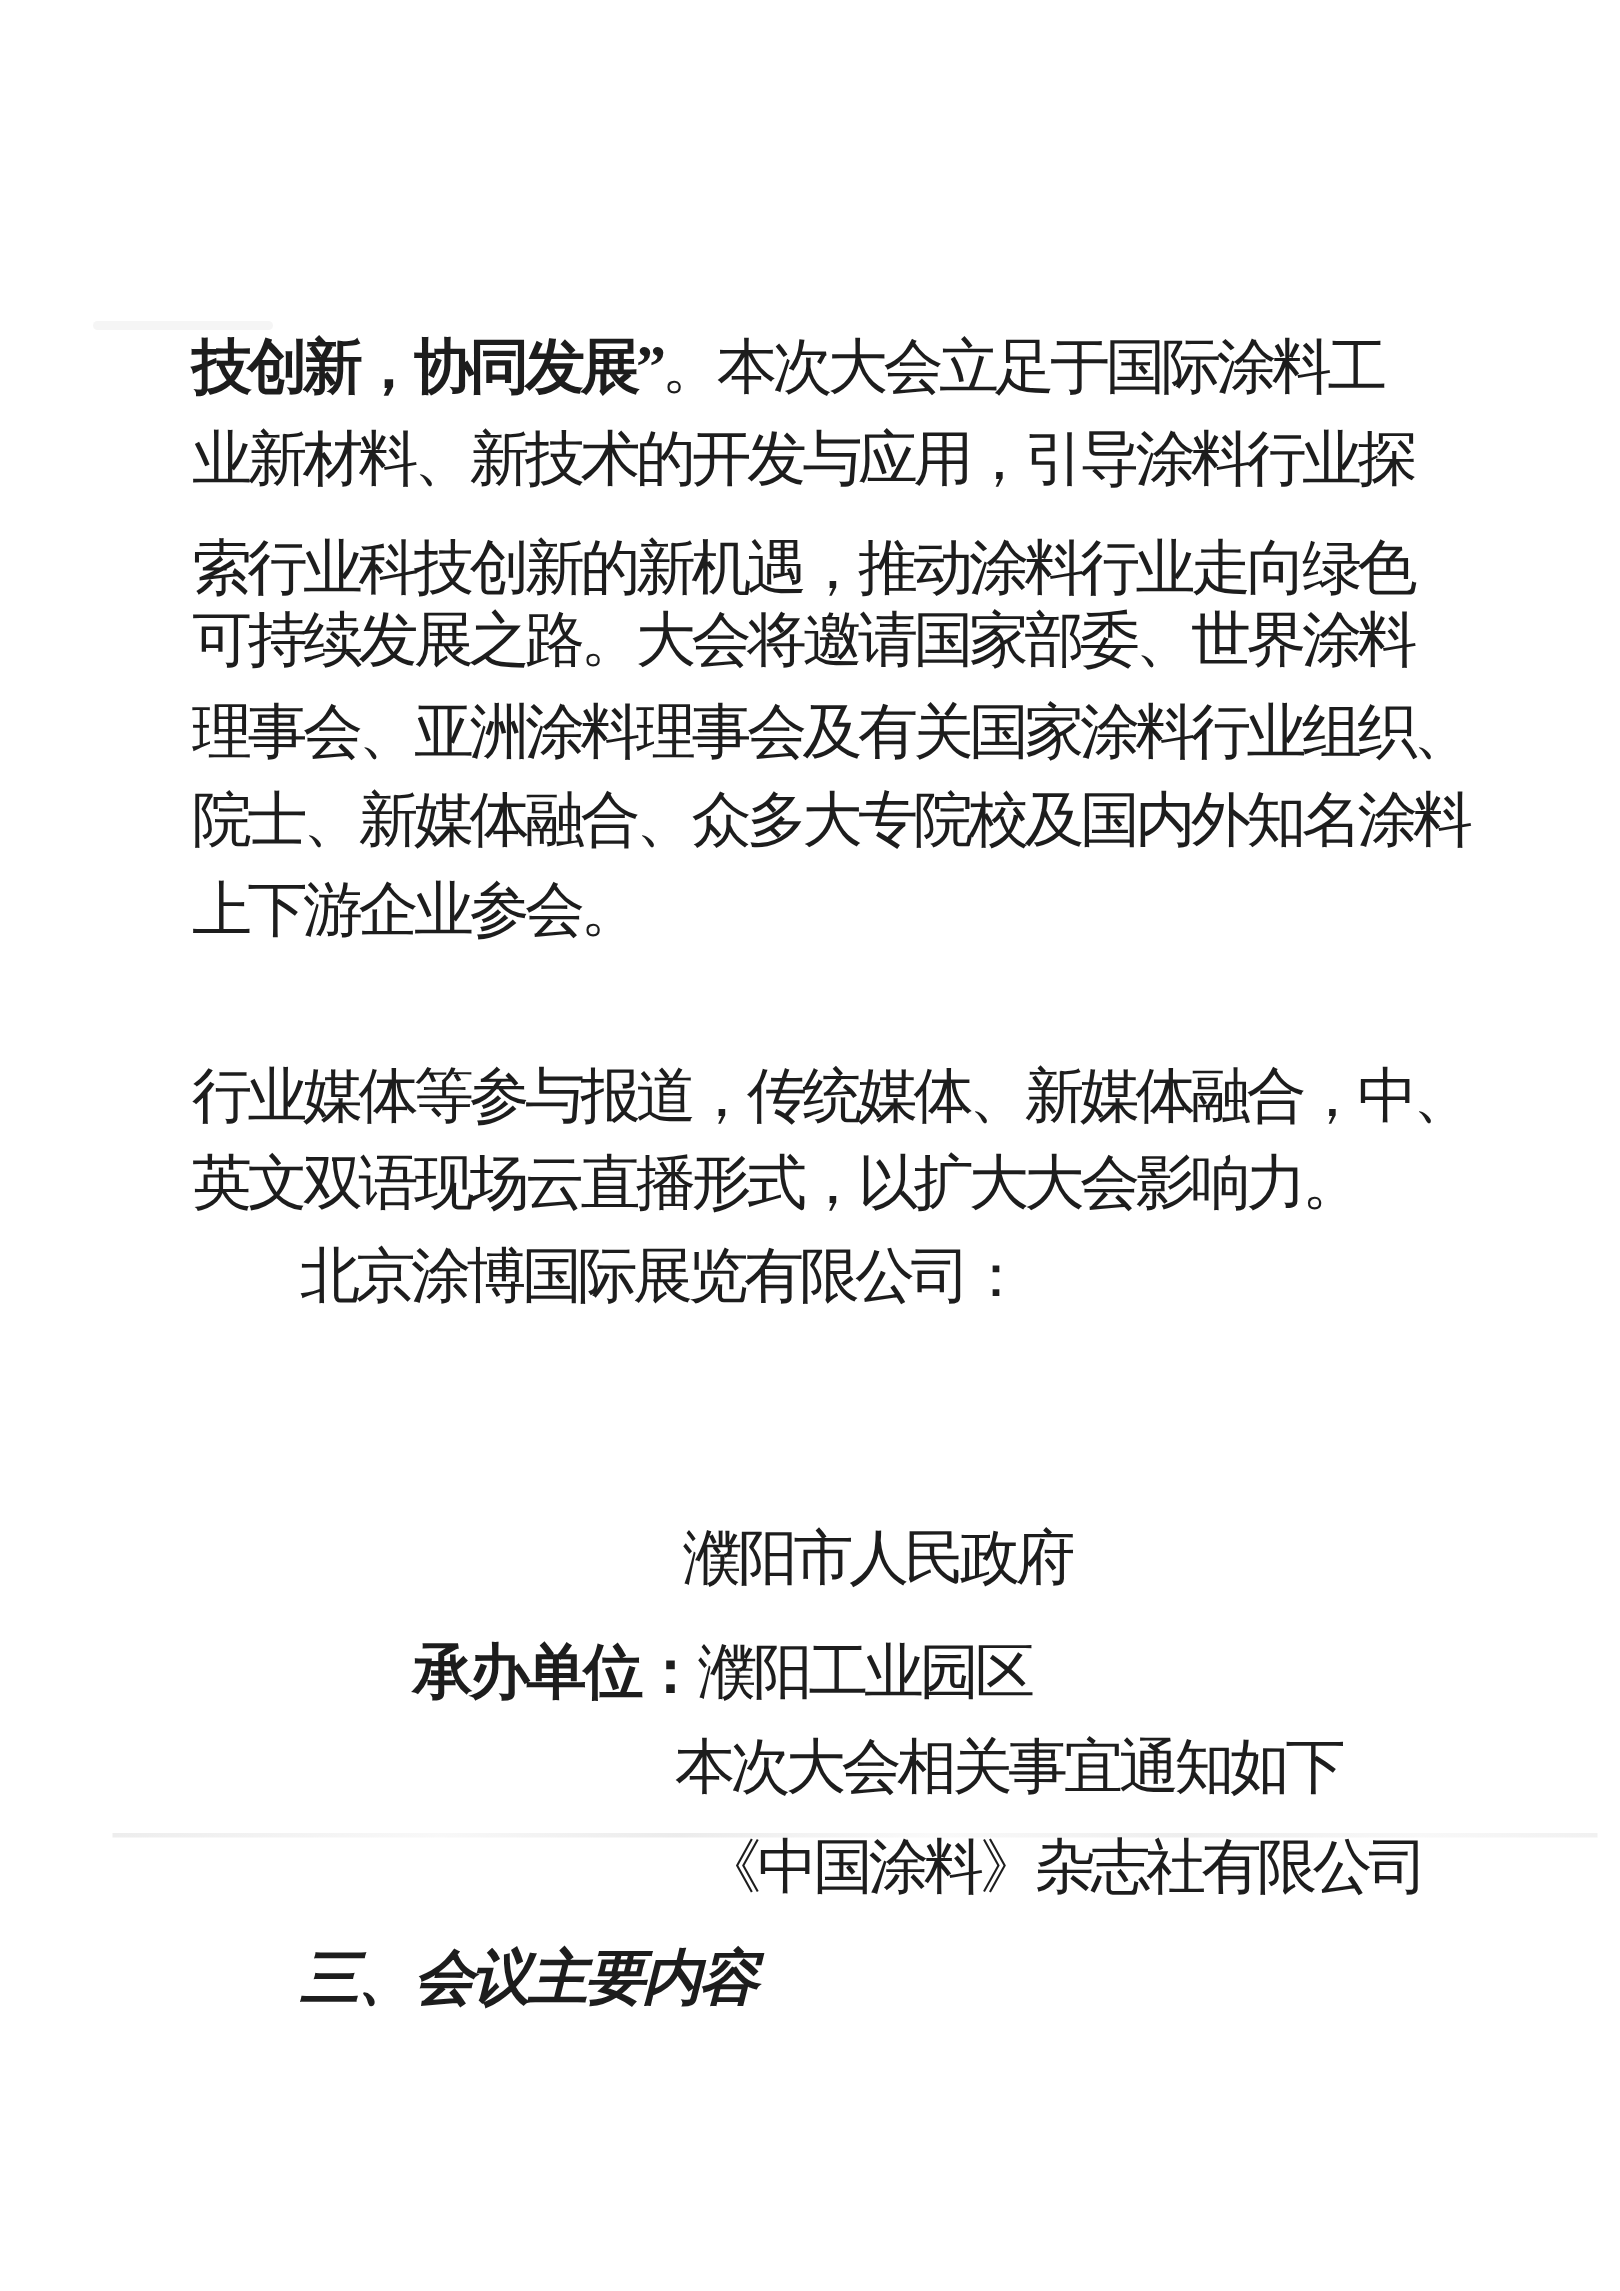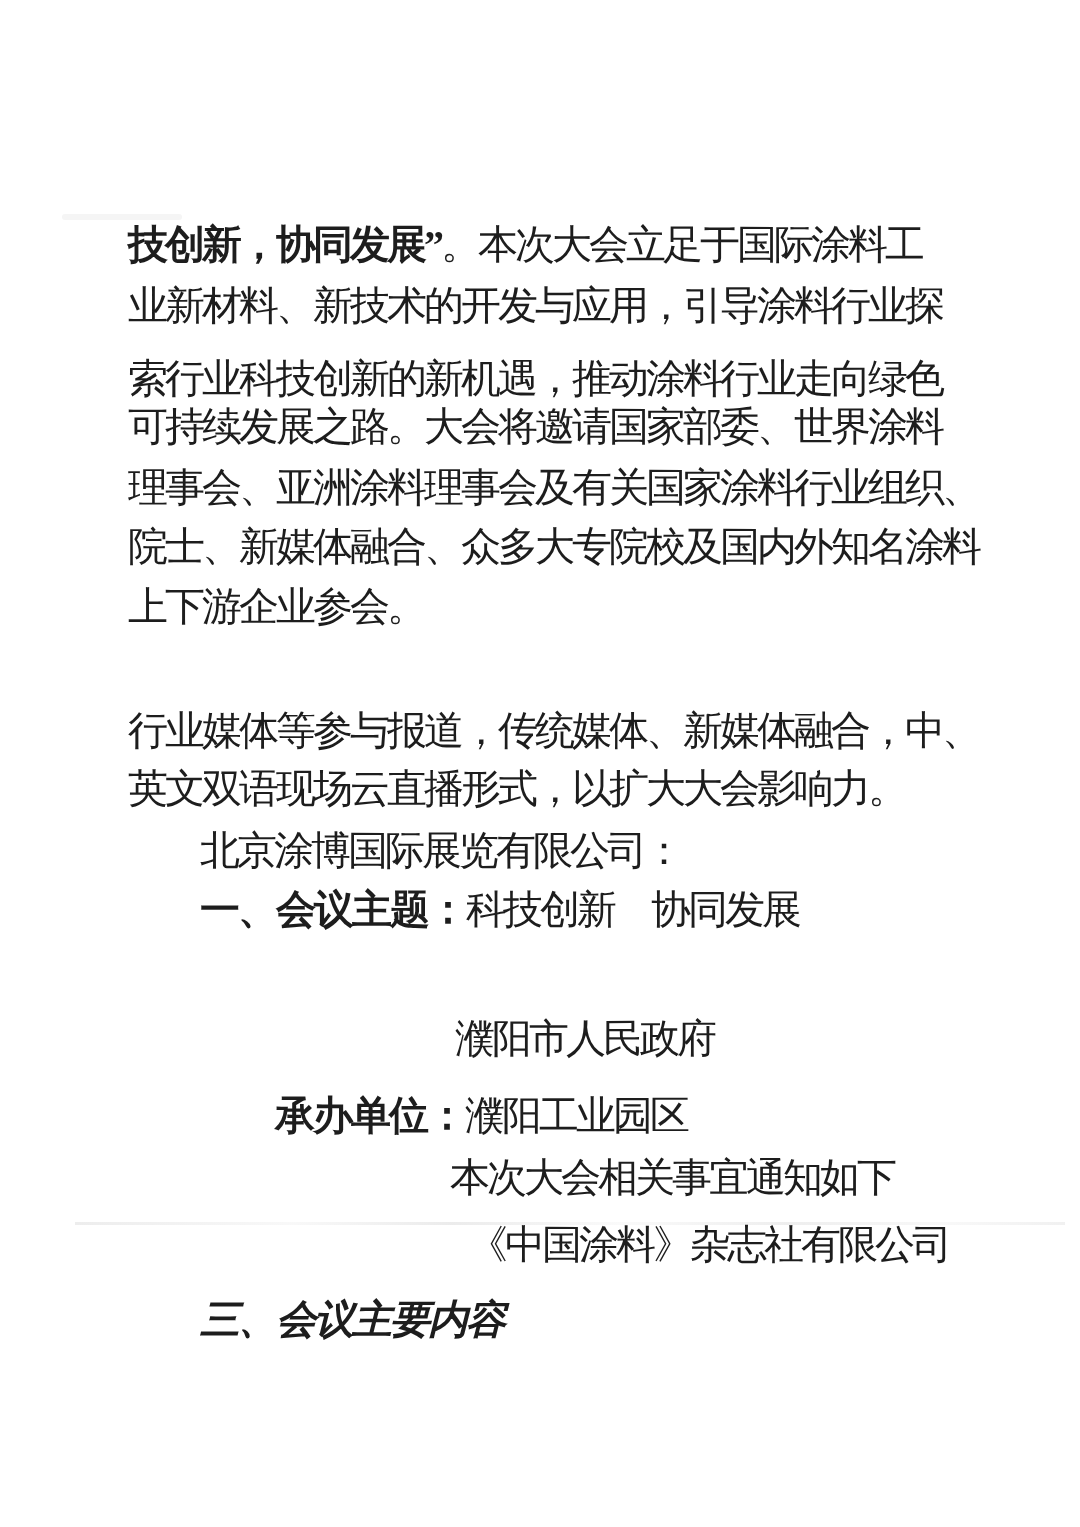--- a/index.html
+++ b/index.html
@@ -97,23 +97,20 @@
     <span>行业媒体等参与报道，传统媒体、新媒体融合，中、</span>
   </div>
   <div class="line" style="top:764px; left:128px;">
     <span>英文双语现场云直播形式，以扩大大会影响力。</span>
   </div>
 
   <div class="line" style="top:826px; left:200px;">
     <span>北京涂博国际展览有限公司：</span>
   </div>
 
-  <div class="line" style="top:884px; left:200px;">
-    <span class="hd">一、会议主题：</span><span>科技创新　协同发展</span>
-  </div>
 
   <div class="line" style="top:1014px; left:455px;">
     <span>濮阳市人民政府</span>
   </div>
 
   <div class="line" style="top:1090px; left:275px;">
     <span class="hd">承办单位：</span><span>濮阳工业园区</span>
   </div>
   <div class="line" style="top:1153px; left:450px;">
     <span>本次大会相关事宜通知如下</span>

